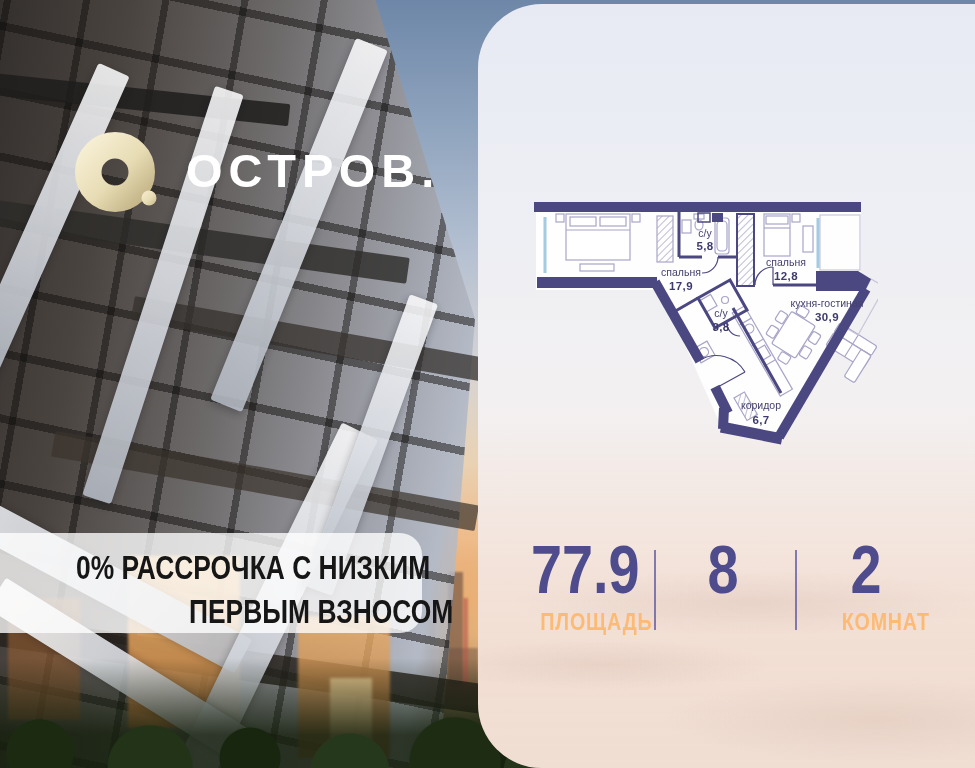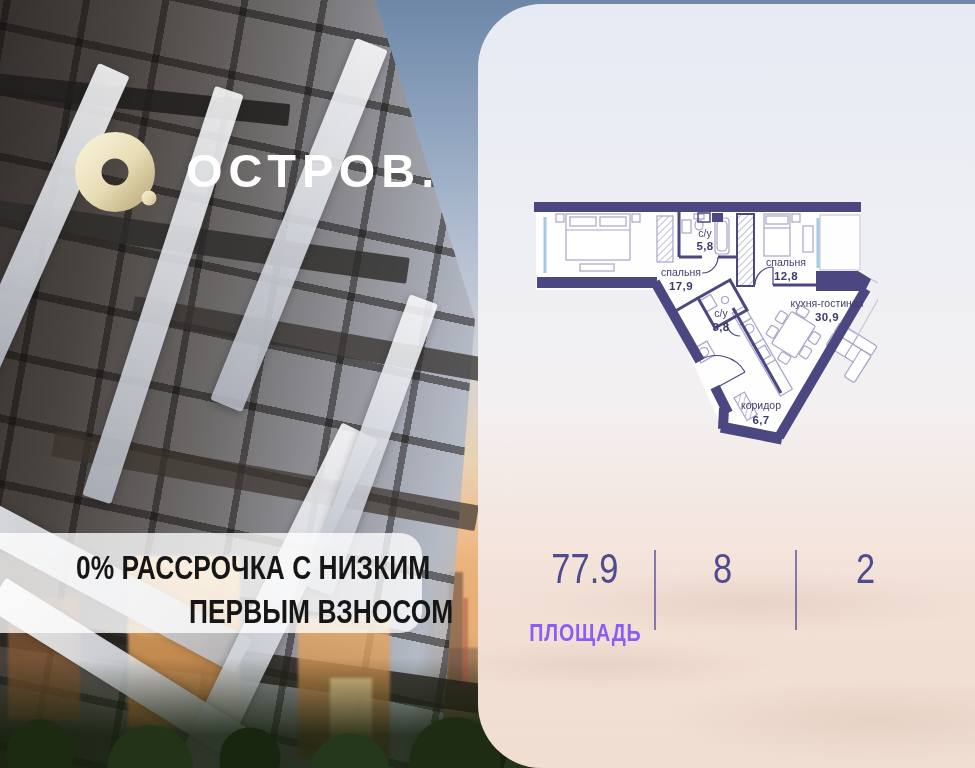--- a/index.html
+++ b/index.html
@@ -55,22 +55,22 @@
       radial-gradient(ellipse 300px 60px at 80% 86%,rgba(190,158,142,.2),rgba(190,158,142,0) 70%),
       linear-gradient(180deg,rgba(242,222,214,0) 0%,rgba(240,214,200,.35) 45%,rgba(238,212,198,.3) 100%);}
 
   .plan{position:absolute;left:50px;top:190px;width:350px;height:262px;}
   .plan text{font-family:"Liberation Sans",sans-serif;}
   .room-name{font-size:10.5px;fill:#45416f;}
   .room-area{font-size:11.5px;fill:#3e3a6b;font-weight:600;letter-spacing:.4px;}
 
   
   .stat{position:absolute;text-align:center;z-index:2;}
-  .stat-value{color:#4f4c8e;font-weight:normal;font-size:42px;line-height:54px;}
-  .stat-label{margin-top:23px;color:#8b5cf6;font-weight:bold;font-size:24px;letter-spacing:1px;}
+  .stat-value{color:#4f4c8e;font-weight:bold;font-size:68px;line-height:54px;}
+  .stat-label{margin-top:12px;color:#fdba74;font-weight:bold;font-size:24px;letter-spacing:1px;text-align:right;}
   .stat .condC{display:inline-block;transform:scaleX(.82);transform-origin:50% 50%;}
   .stat-divider{position:absolute;width:2px;height:80px;top:550px;
     background:#5b57a0;opacity:.75;z-index:2;}
 
   
   .logo{position:absolute;left:70px;top:120px;z-index:5;}
   .logo-text{position:absolute;left:186px;top:143px;z-index:5;color:#ffffff;
     font-size:47px;font-weight:600;letter-spacing:6px;white-space:nowrap;}
 </style>
 </head>
@@ -256,15 +256,16 @@
     <div class="stat-value"><span class="condC">77.9</span></div>
     <div class="stat-label"><span class="condC">ПЛОЩАДЬ</span></div>
   </div>
   <div class="stat-divider" style="left:654px;z-index:12;"></div>
   <div class="stat" style="left:650px;top:542px;width:146px;z-index:12;">
     <div class="stat-value"><span class="condC">8</span></div>
   </div>
   <div class="stat-divider" style="left:795px;z-index:12;"></div>
   <div class="stat" style="left:793px;top:542px;width:146px;z-index:12;">
     <div class="stat-value"><span class="condC">2</span></div>
+    <div class="stat-label"><span class="condC">КОМНАТ</span></div>
   </div>
 
 </div>
 
 </body></html>

